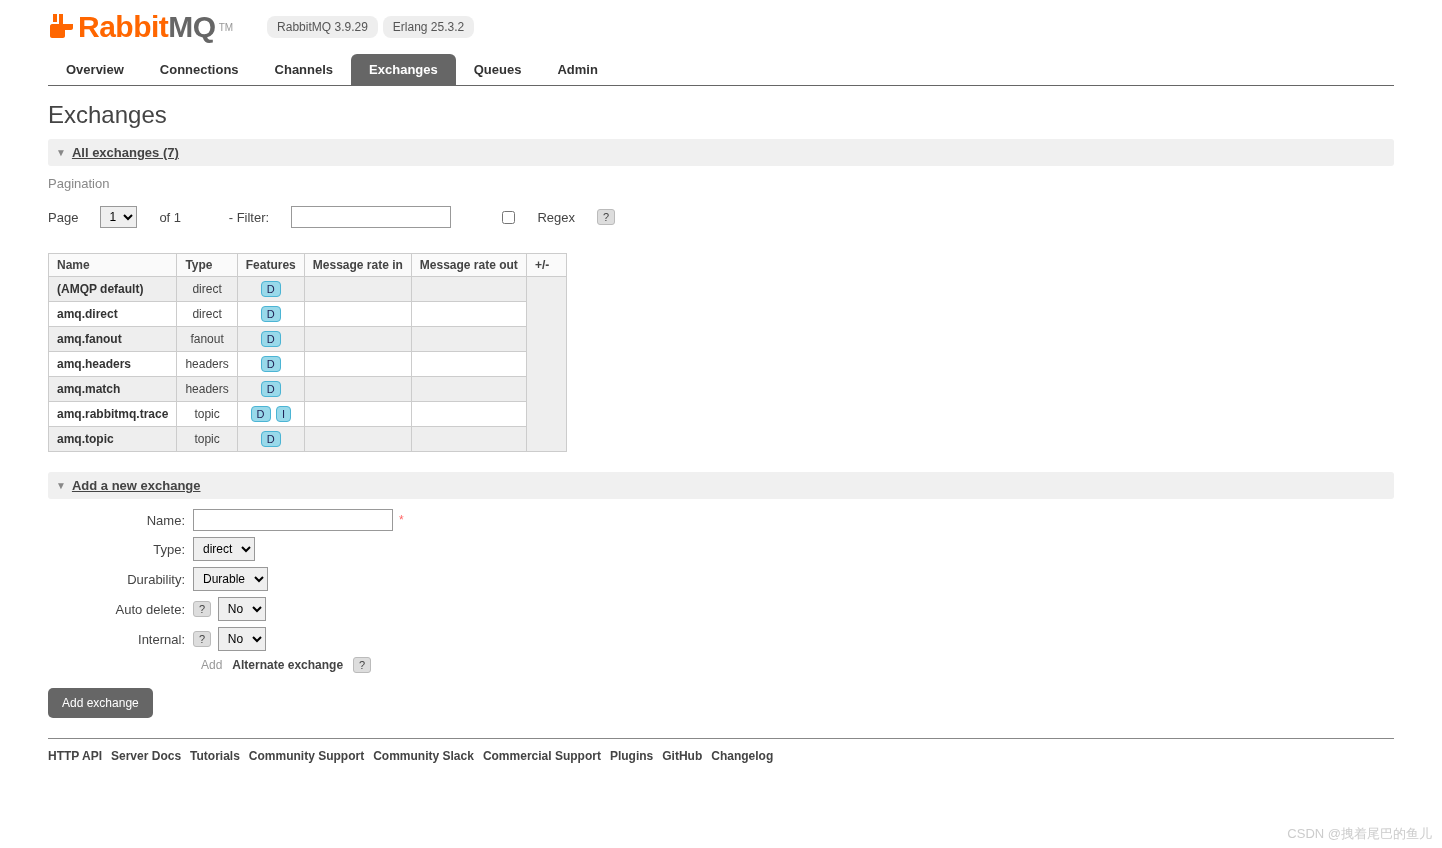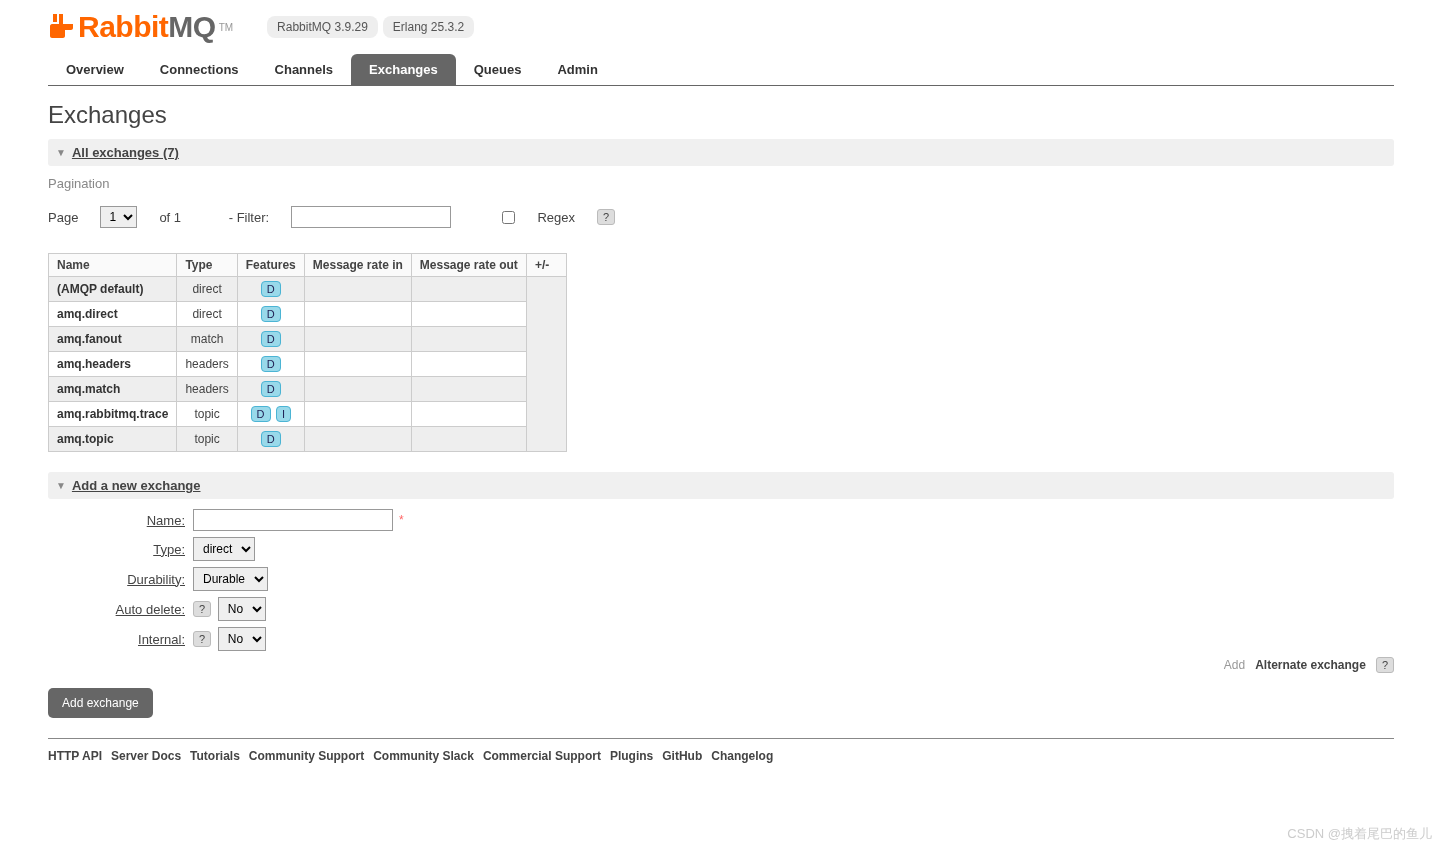--- a/index.html
+++ b/index.html
@@ -27,27 +27,27 @@
 table.list th, table.list td { border: 1px solid #ccc; padding: 4px 8px; text-align: left; font-size: 12px; }
 table.list th { background: #fafafa; font-weight: bold; }
 table.list td { background: #fff; }
 table.list tr.alt td { background: #eee; }
 table.list td.center { text-align: center; }
 .feat-badge { display: inline-block; background: #99d9ea; border: 1px solid #4bb4d4; border-radius: 4px; padding: 1px 5px; font-size: 11px; color: #225; margin: 0 1px; }
 .name-link { font-weight: bold; color: #333; }
 .plusminus { text-align: center; width: 40px; }
 .form-sect { margin-top: 10px; }
 .form-row { display: flex; align-items: center; margin-bottom: 6px; }
-.form-row label { width: 145px; text-align: right; padding-right: 8px; font-size: 13px; text-decoration: underline; }
+.form-row label { width: 145px; text-align: right; padding-right: 8px; font-size: 13px; }
 .form-row input[type=text], .form-row select { border: 1px solid #999; padding: 3px 5px; font-size: 12px; }
 .form-row input[type=text] { width: 200px; height: 22px; }
 .form-row select { height: 24px; }
 .req { color: #f66; margin-left: 6px; }
 .arg-key, .arg-val { width: 200px !important; }
-.add-alt { display: flex; align-items: center; gap: 10px; margin-left: 153px; margin-top: 2px; font-size: 12px; justify-content: flex-end; }
+.add-alt { display: flex; align-items: center; gap: 10px; margin-left: 153px; margin-top: 2px; font-size: 12px; }
 .add-alt .add { color: #999; }
 .btn-primary { background: #666; color: #fff; border: none; padding: 8px 14px; border-radius: 5px; cursor: pointer; font-size: 12px; margin-top: 15px; }
 .footer { border-top: 1px solid #888; padding-top: 10px; margin-top: 20px; display: flex; gap: 9px; font-weight: bold; font-size: 12px; }
 .footer span { cursor: pointer; }
 .watermark { position: fixed; bottom: 5px; right: 10px; color: #ccc; font-size: 13px; pointer-events: none; }
 .logo-icon { display: inline-flex; margin-right: 4px; }
 </style>
 </head>
 <body>
 
@@ -119,21 +119,21 @@
         </tr>
         <tr>
           <td><span class="name-link">amq.direct</span></td>
           <td class="center">direct</td>
           <td class="center"><span class="feat-badge">D</span></td>
           <td></td>
           <td></td>
         </tr>
         <tr class="alt">
           <td><span class="name-link">amq.fanout</span></td>
-          <td class="center">match</td>
+          <td class="center">fanout</td>
           <td class="center"><span class="feat-badge">D</span></td>
           <td></td>
           <td></td>
         </tr>
         <tr>
           <td><span class="name-link">amq.headers</span></td>
           <td class="center">headers</td>
           <td class="center"><span class="feat-badge">D</span></td>
           <td></td>
           <td></td>

